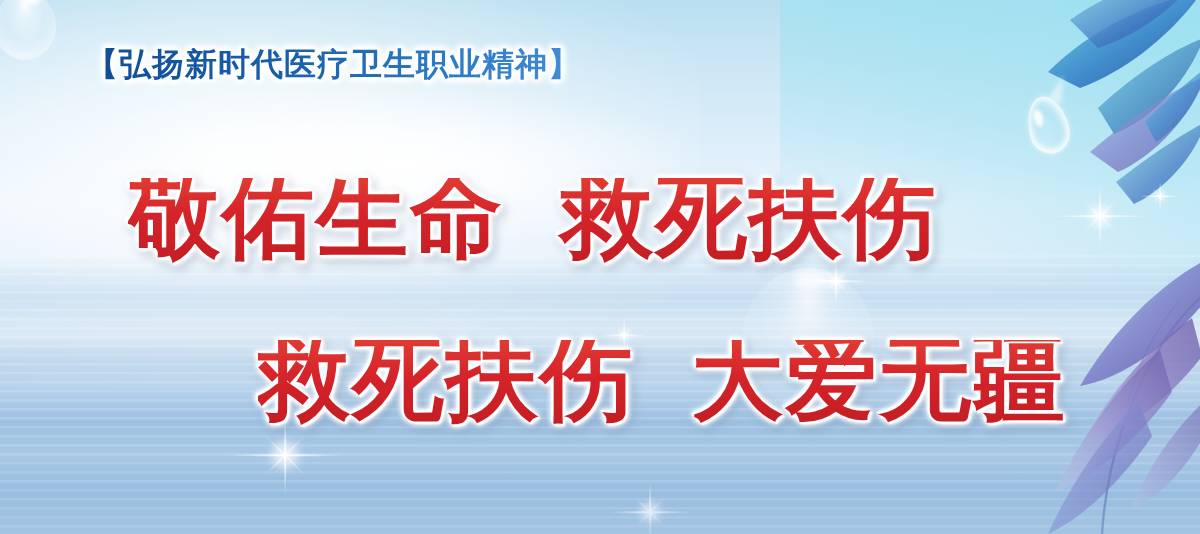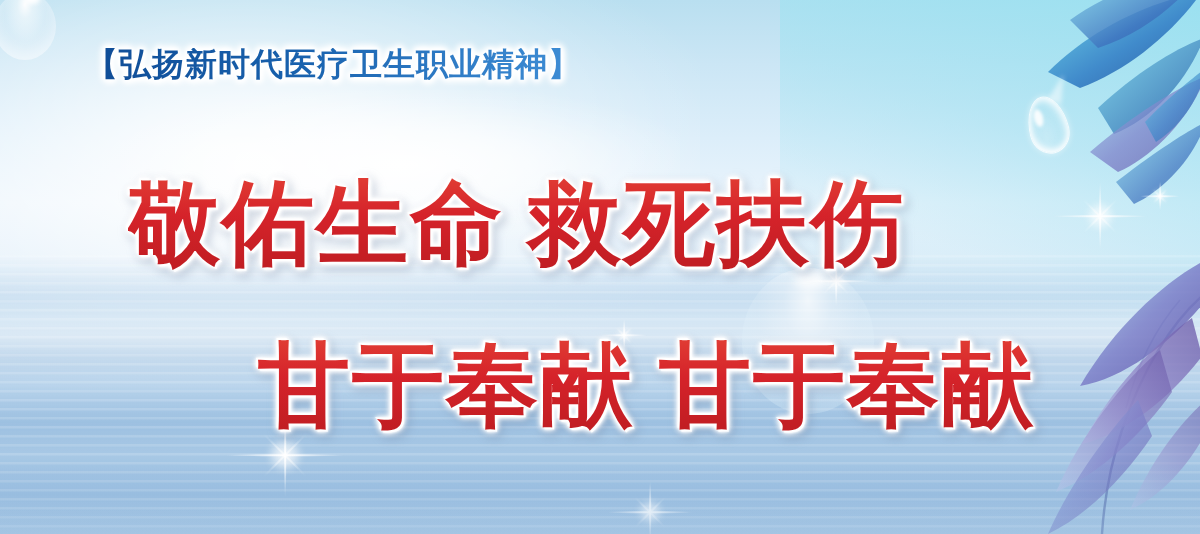--- a/index.html
+++ b/index.html
@@ -282,21 +282,21 @@
     -webkit-text-stroke: 0px transparent;
     filter:
       drop-shadow(0 0 2px #ffffff)
       drop-shadow(0 0 3px #ffffff)
       drop-shadow(1px 1px 2px rgba(255,255,255,.95))
       drop-shadow(-1px -1px 2px rgba(255,255,255,.95));
   }
 
   .slogan-line {
     position: absolute;
-    font-family: Liberation Serif, serif;
+    font-family: Liberation Mono, monospace;
     font-weight: 700;
     line-height: 1;
     white-space: nowrap;
     color: #d11f26;
     background: linear-gradient(180deg, #e03b33 0%, #d5232a 40%, #c01d22 100%);
     -webkit-background-clip: text;
     background-clip: text;
     color: transparent;
     filter:
       drop-shadow(0 0 1px #ffffff)
@@ -435,16 +435,16 @@
         <span class="v" style="height: 28.8px;"></span>
         <span class="h" style="width: 20px; transform: translate(-50%, -50%) rotate(45deg); opacity: 0.6;"></span>
         <span class="h" style="width: 20px; transform: translate(-50%, -50%) rotate(-45deg); opacity: 0.6;"></span>
       </div>
     </div>
 
   <div class="headline-kicker">【弘扬新时代医疗卫生职业精神】</div>
 
   <div class="slogan-line slogan-line-1">敬佑生命  救死扶伤</div>
 
-  <div class="slogan-line slogan-line-2">甘于奉献  甘于奉献</div>
+  <div class="slogan-line slogan-line-2">救死扶伤  大爱无疆</div>
 
   <div class="bg-bottom-shade"></div>
 </div>
 
 </body></html>

